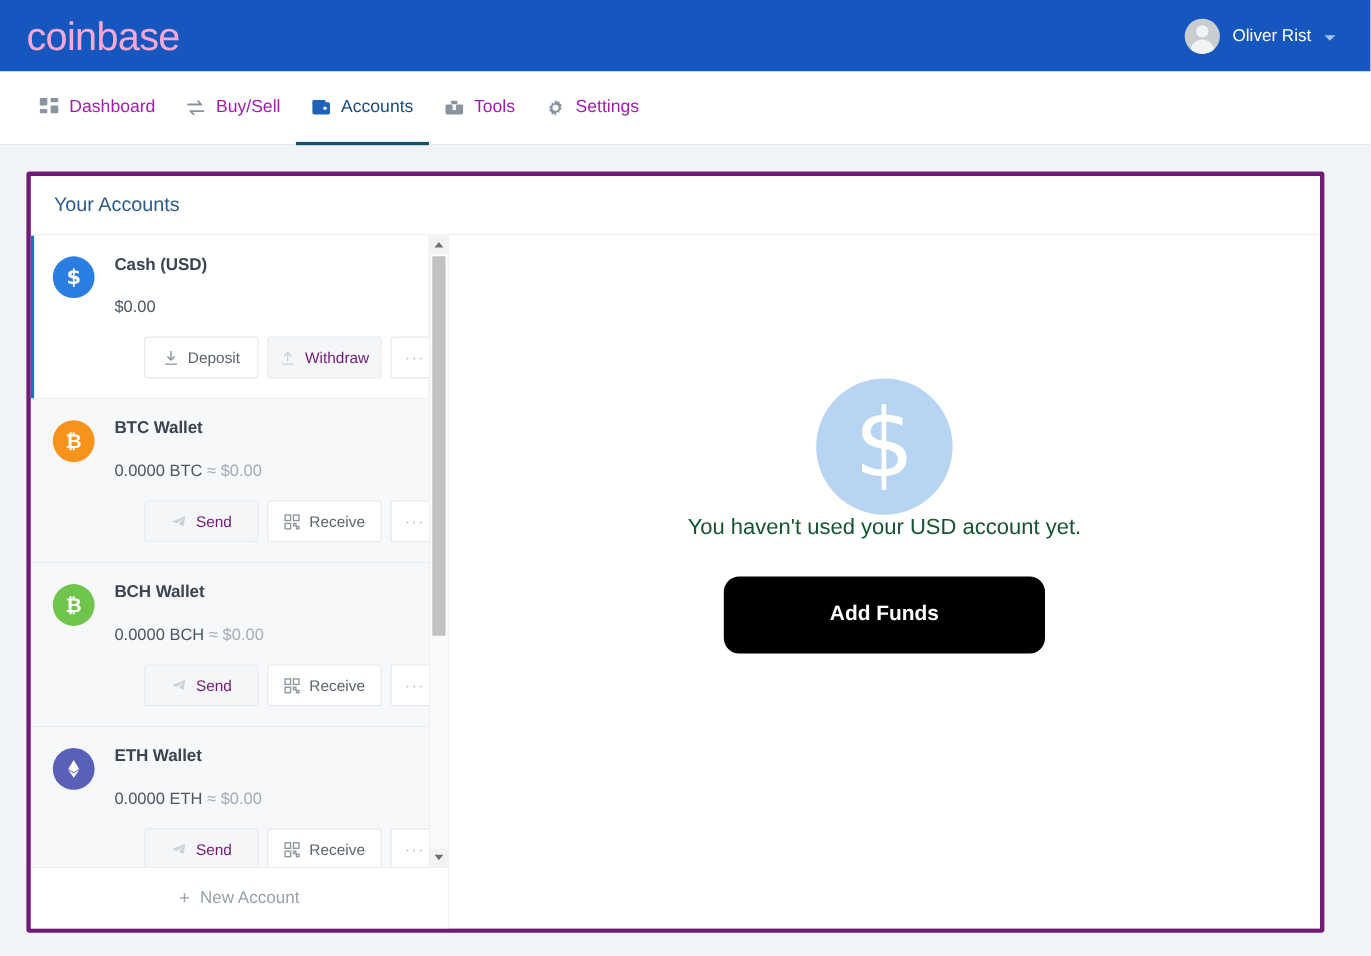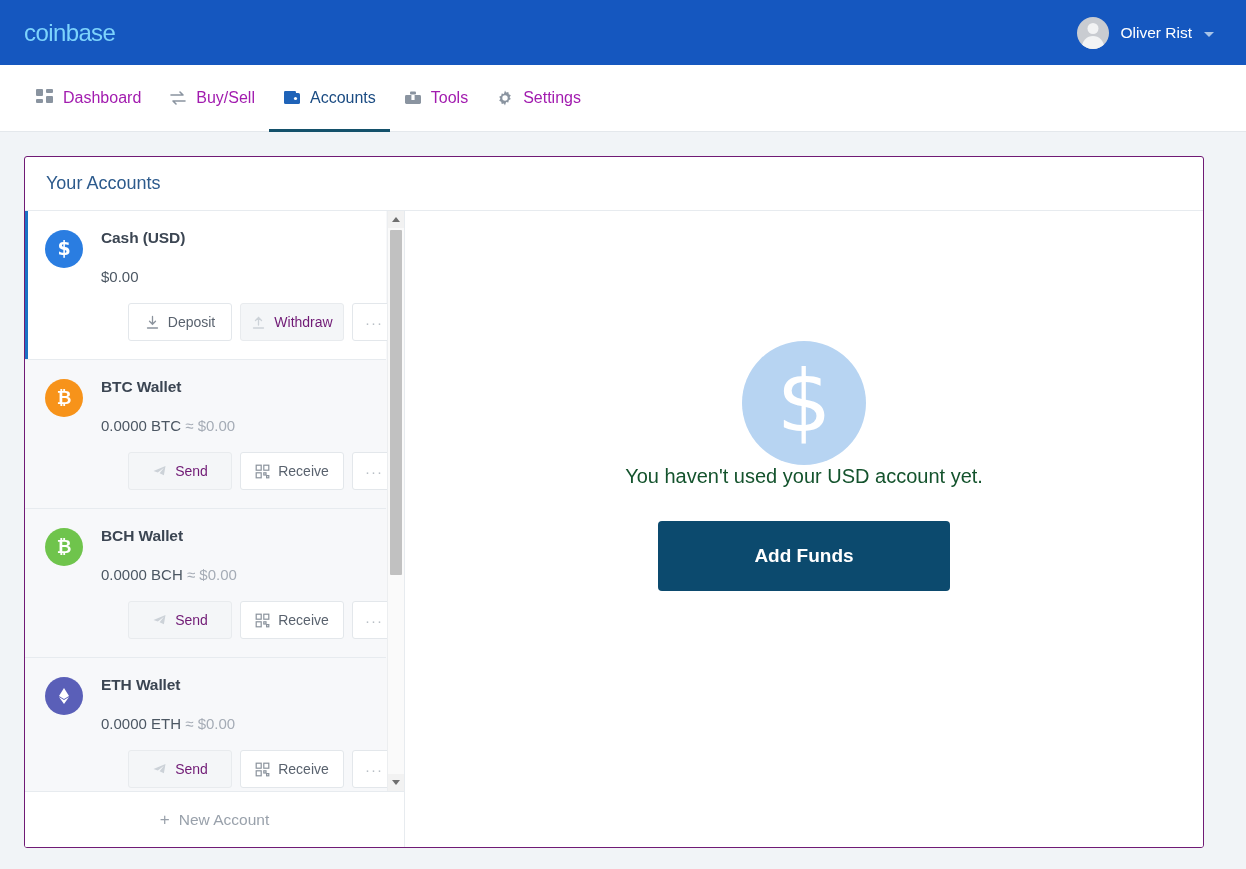--- a/index.html
+++ b/index.html
@@ -10,21 +10,21 @@
     overflow: hidden;
   }
 
   
   .topbar {
     height: 65px; background: #1557bf;
     display: flex; align-items: center; justify-content: space-between;
     padding: 0 24px 0 24px;
   }
   .logo {
-    color: #7dd3fc; font-size: 24px; letter-spacing: -0.6px;
+    color: #f9a8d4; font-size: 36px; letter-spacing: -0.6px;
     font-weight: 400; user-select: none;
   }
   .user-area { display: flex; align-items: center; gap: 12px; margin-right: 8px; }
   .avatar {
     width: 32px; height: 32px; border-radius: 50%;
     background: #c9ccd1; position: relative; overflow: hidden;
     flex: 0 0 auto;
   }
   .avatar::before {
     content: ""; position: absolute; left: 50%; top: 6px;
@@ -67,21 +67,21 @@
     position: absolute; right: 22px; top: 50%; transform: translateY(-50%);
     background: #27c281; color: #fff; font-size: 14.5px; font-weight: bold;
     border: none; border-radius: 4px; padding: 13px 17px; cursor: pointer;
     letter-spacing: -0.1px;
   }
 
   
   .page { padding: 24px; }
   .card {
     width: 1180px; height: 692px; background: #ffffff;
-    border: 1px solid #701a75; border-radius: 3px;
+    border: 4px solid #701a75; border-radius: 3px;
     display: flex; flex-direction: column; overflow: hidden;
   }
   .card-header {
     height: 54px; flex: 0 0 auto; border-bottom: 1px solid #e7ebef;
     display: flex; align-items: center; padding: 0 21px;
   }
   .card-title { color: #2c5a8c; font-size: 18px; }
 
   .card-body { flex: 1; display: flex; min-height: 0; }
 
@@ -165,21 +165,21 @@
     display: flex; align-items: center; justify-content: center;
   }
   .empty-circle .dollar {
     color: #ffffff; font-size: 86px; line-height: 1; font-weight: 400;
     margin-top: -4px; font-family: "DejaVu Sans", sans-serif;
   }
   .empty-title { font-size: 25px; color: #3f4750; margin-top: 42px; letter-spacing: -0.3px; }
   .empty-sub { font-size: 20px; color: #14532d; }
   .add-funds {
     margin-top: 33px; width: 292px; height: 70px;
-    background: #0c4a6e; border: none; border-radius: 4px;
+    background: #000000; border: none; border-radius: 14px;
     color: #ffffff; font-size: 19px; font-weight: bold; cursor: pointer;
   }
 </style>
 </head>
 <body>
 
 <div class="topbar">
   <div class="logo">coinbase</div>
   <div class="user-area">
     <div class="avatar"></div>

